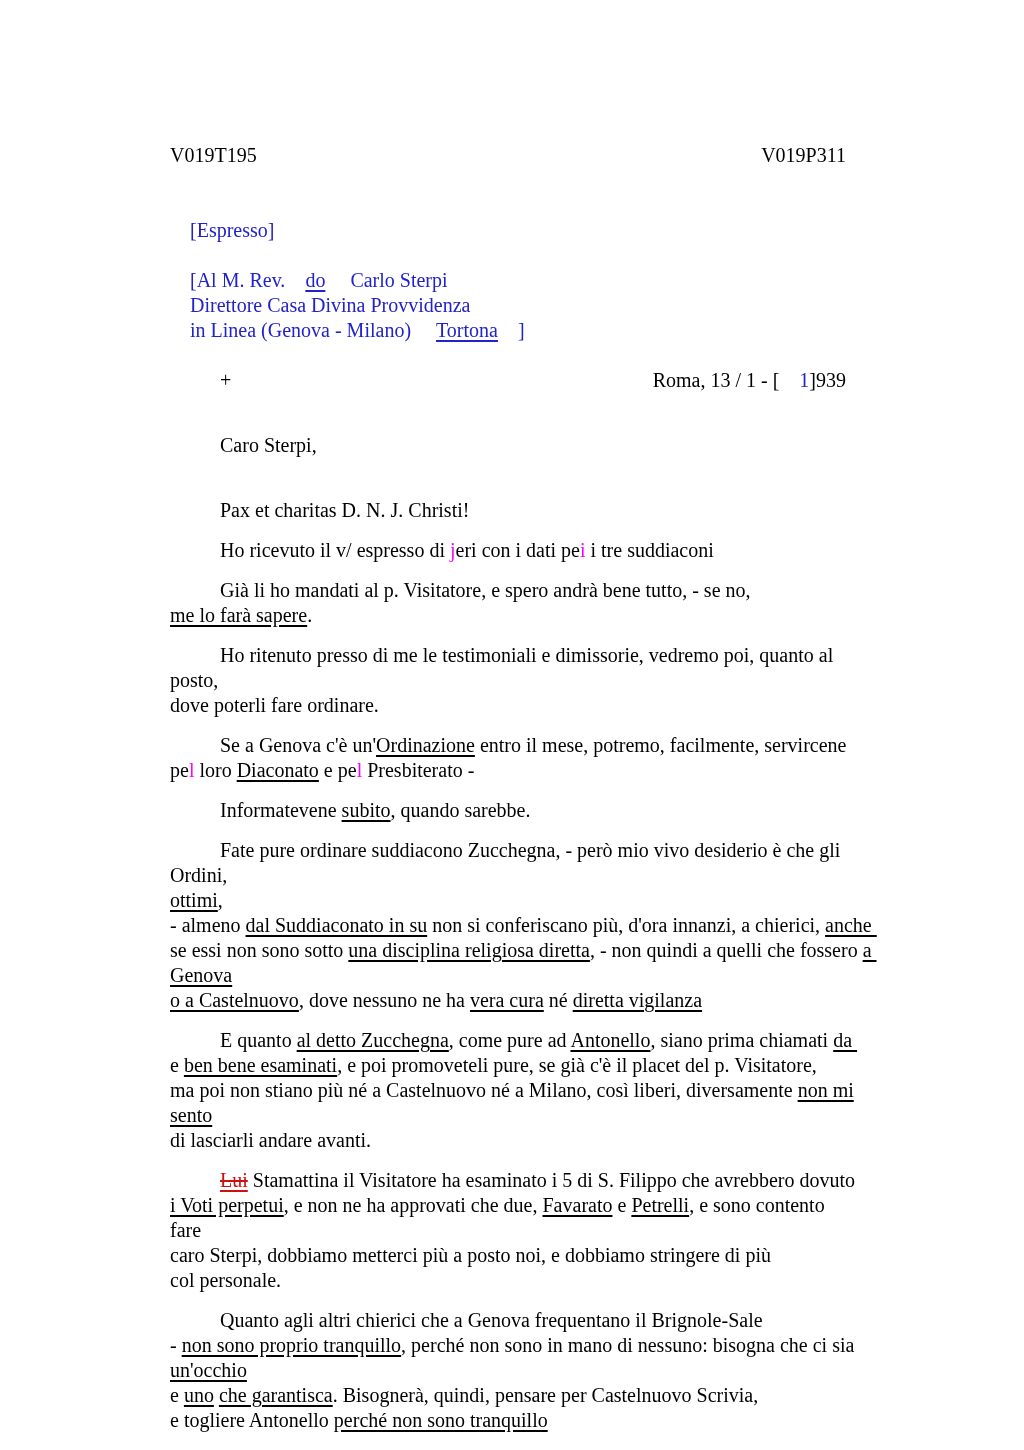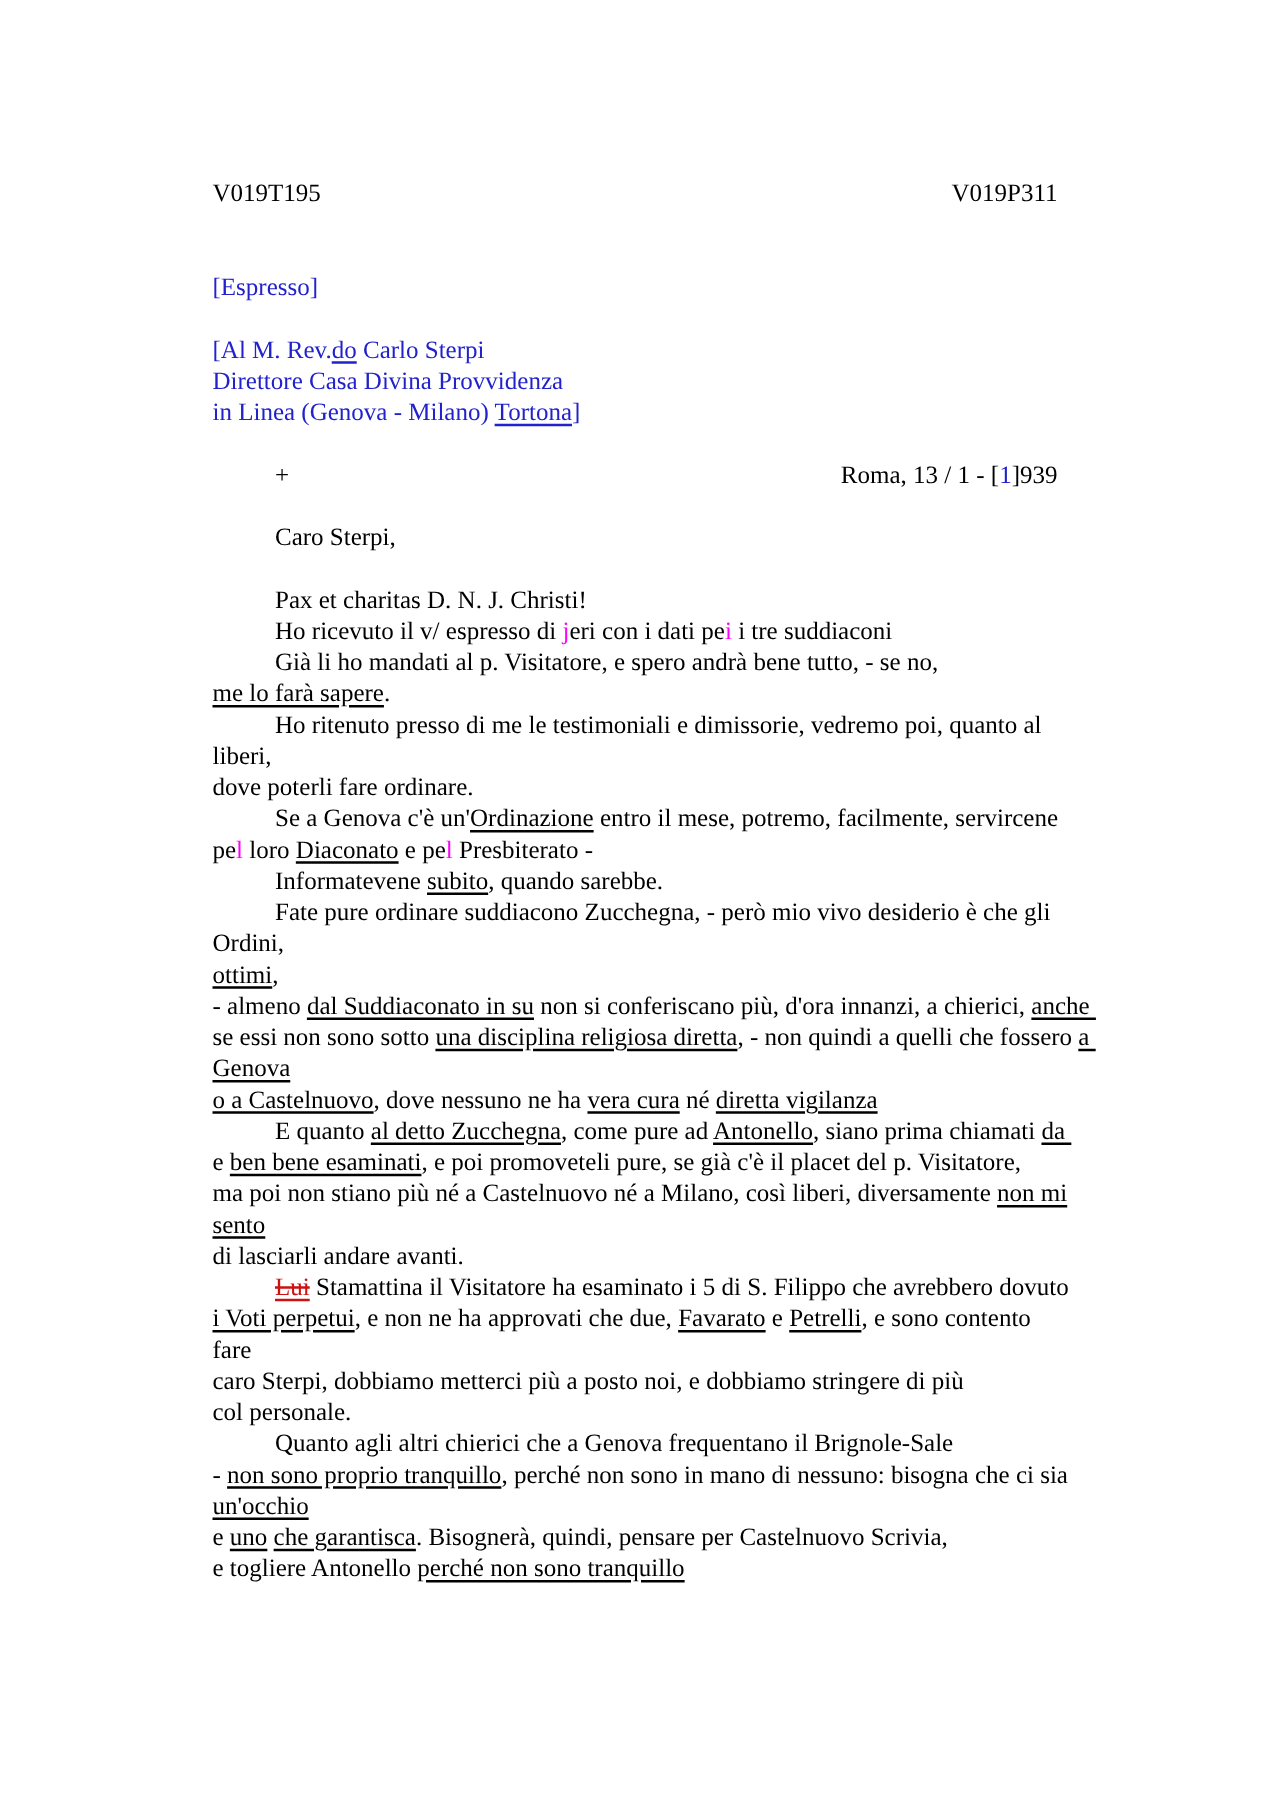--- a/index.html
+++ b/index.html
@@ -26,37 +26,37 @@
   .line {
     height: 25px;
     line-height: 25px;
     white-space: pre;
   }
   .line.split {
     display: flex;
     justify-content: space-between;
     width: 676px;
   }
-  .line.indent { padding-left: 50px; }
+  .line.indent { padding-left: 50px; margin-top: 15px; }
   .split-left.indent-left { padding-left: 50px; }
   .u {
     text-decoration-line: underline;
     text-decoration-thickness: 1.5px;
     text-underline-offset: 3px;
   }
   .s {
     text-decoration-line: line-through;
     text-decoration-thickness: 1.5px;
   }
   .u.s {
     text-decoration-line: underline line-through;
     text-decoration-thickness: 1.5px;
     text-underline-offset: 3px;
   }
-  .c-blue { color: var(--blue, #2222cc); }
+  .c-blue { color: var(--blue, #2222cc); margin-left: 20px; }
   .c-magenta { color: var(--magenta, #ff00ff); }
   .c-red { color: var(--red, #cc1111); }
 </style>
 </head>
 <body>
 
 <div class="page">
   <div class="content" id="letter-content">
       <div class="line split"><span class="split-left"><span>V019T195</span></span><span class="split-right"><span>V019P311</span></span></div>
       <div class="line"></div>
@@ -69,21 +69,21 @@
       <div class="line"></div>
       <div class="line split"><span class="split-left indent-left"><span>+</span></span><span class="split-right"><span>Roma, 13 / 1 - [</span><span class="c-blue">1</span><span>]939</span></span></div>
       <div class="line"></div>
       <div class="line indent"><span>Caro Sterpi,</span></div>
       <div class="line"></div>
       <div class="line indent"><span>Pax et charitas D. N. J. Christi!</span></div>
       <div class="line indent"><span>Ho ricevuto il v/ espresso di </span><span class="c-magenta">j</span><span>eri con i dati pe</span><span class="c-magenta">i</span><span> i tre suddiaconi</span></div>
       <div class="line indent"><span>Già li ho mandati al p. Visitatore, e spero andrà bene tutto, - se no,</span></div>
       <div class="line"><span class="u">me lo farà sapere</span><span>.</span></div>
       <div class="line indent"><span>Ho ritenuto presso di me le testimoniali e dimissorie, vedremo poi, quanto al</span></div>
-      <div class="line"><span>liberi,</span></div>
+      <div class="line"><span>posto,</span></div>
       <div class="line"><span>dove poterli fare ordinare.</span></div>
       <div class="line indent"><span>Se a Genova c'è un'</span><span class="u">Ordinazione</span><span> entro il mese, potremo, facilmente, servircene</span></div>
       <div class="line"><span>pe</span><span class="c-magenta">l</span><span> loro </span><span class="u">Diaconato</span><span> e pe</span><span class="c-magenta">l</span><span> Presbiterato -</span></div>
       <div class="line indent"><span>Informatevene </span><span class="u">subito</span><span>, quando sarebbe.</span></div>
       <div class="line indent"><span>Fate pure ordinare suddiacono Zucchegna, - però mio vivo desiderio è che gli</span></div>
       <div class="line"><span>Ordini,</span></div>
       <div class="line"><span class="u">ottimi</span><span>,</span></div>
       <div class="line"><span>- almeno </span><span class="u">dal Suddiaconato in su</span><span> non si conferiscano più, d'ora innanzi, a chierici, </span><span class="u">anche </span></div>
       <div class="line"><span>se essi non sono sotto </span><span class="u">una disciplina religiosa diretta</span><span>, - non quindi a quelli che fossero </span><span class="u">a </span></div>
       <div class="line"><span class="u">Genova</span></div>

